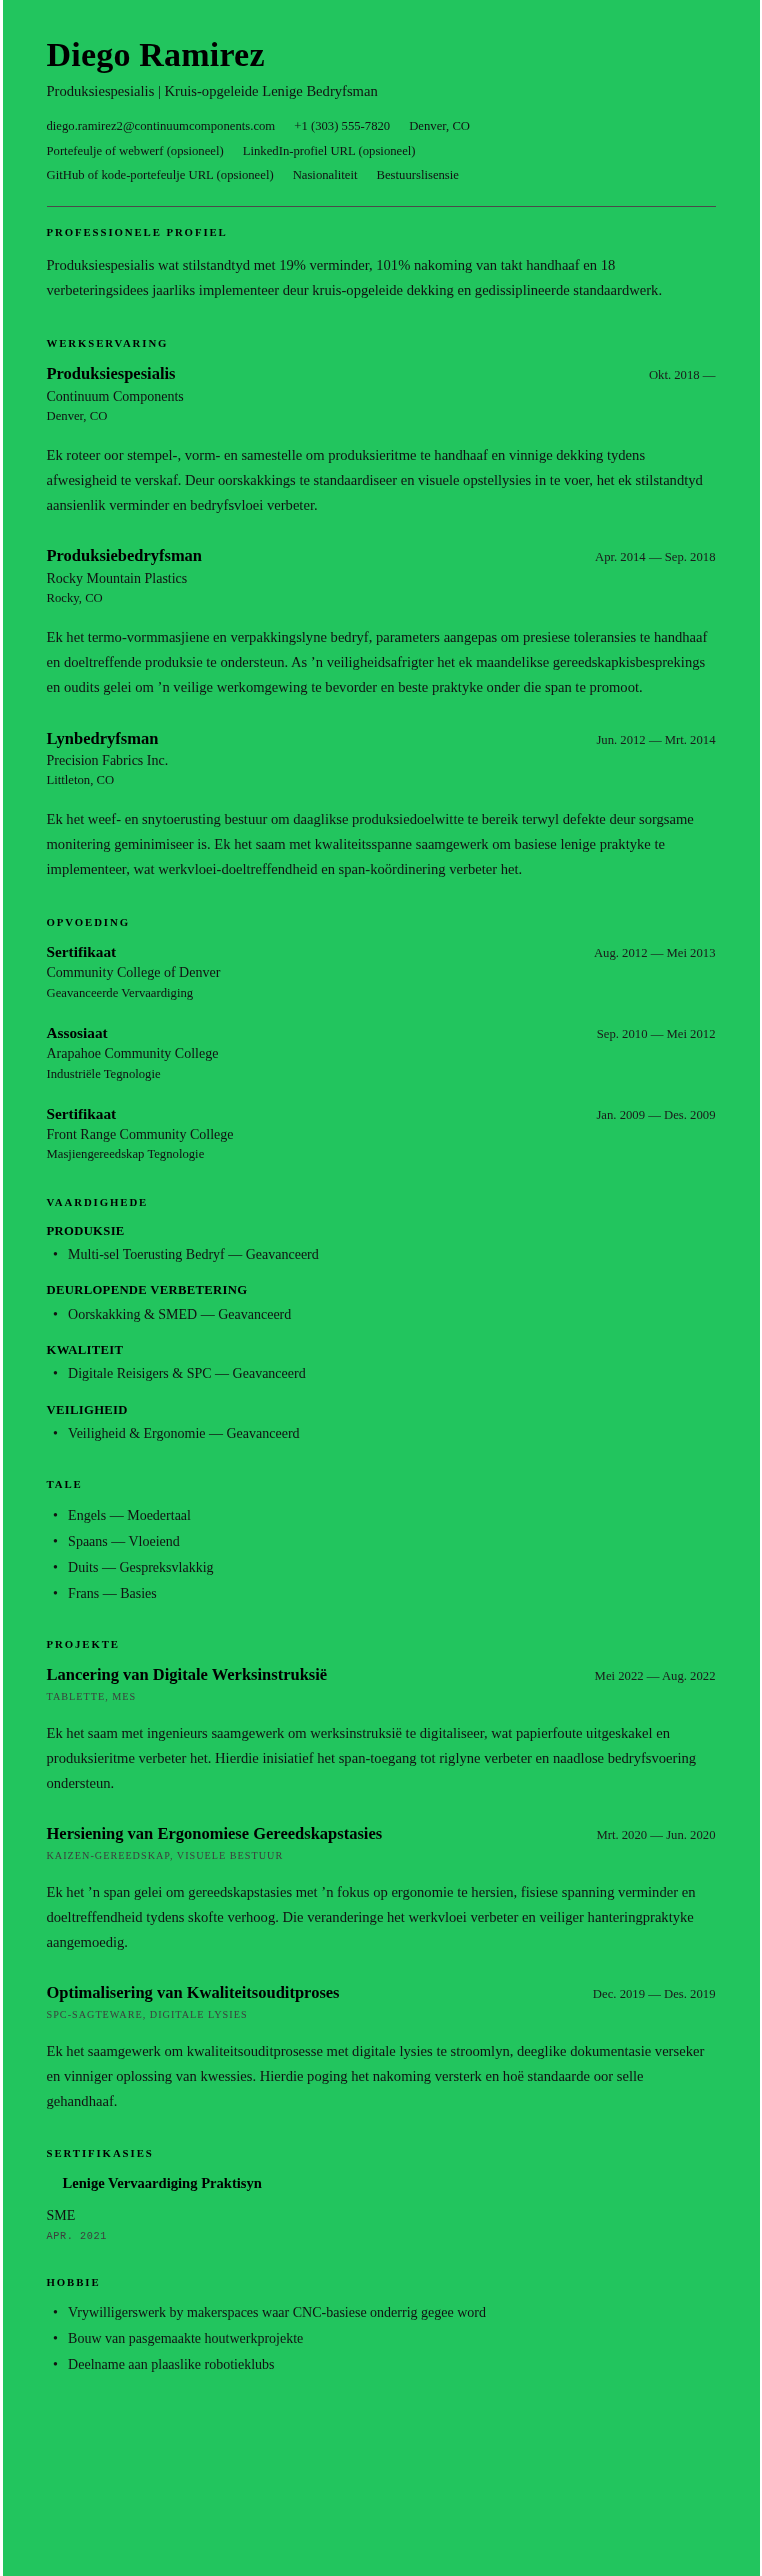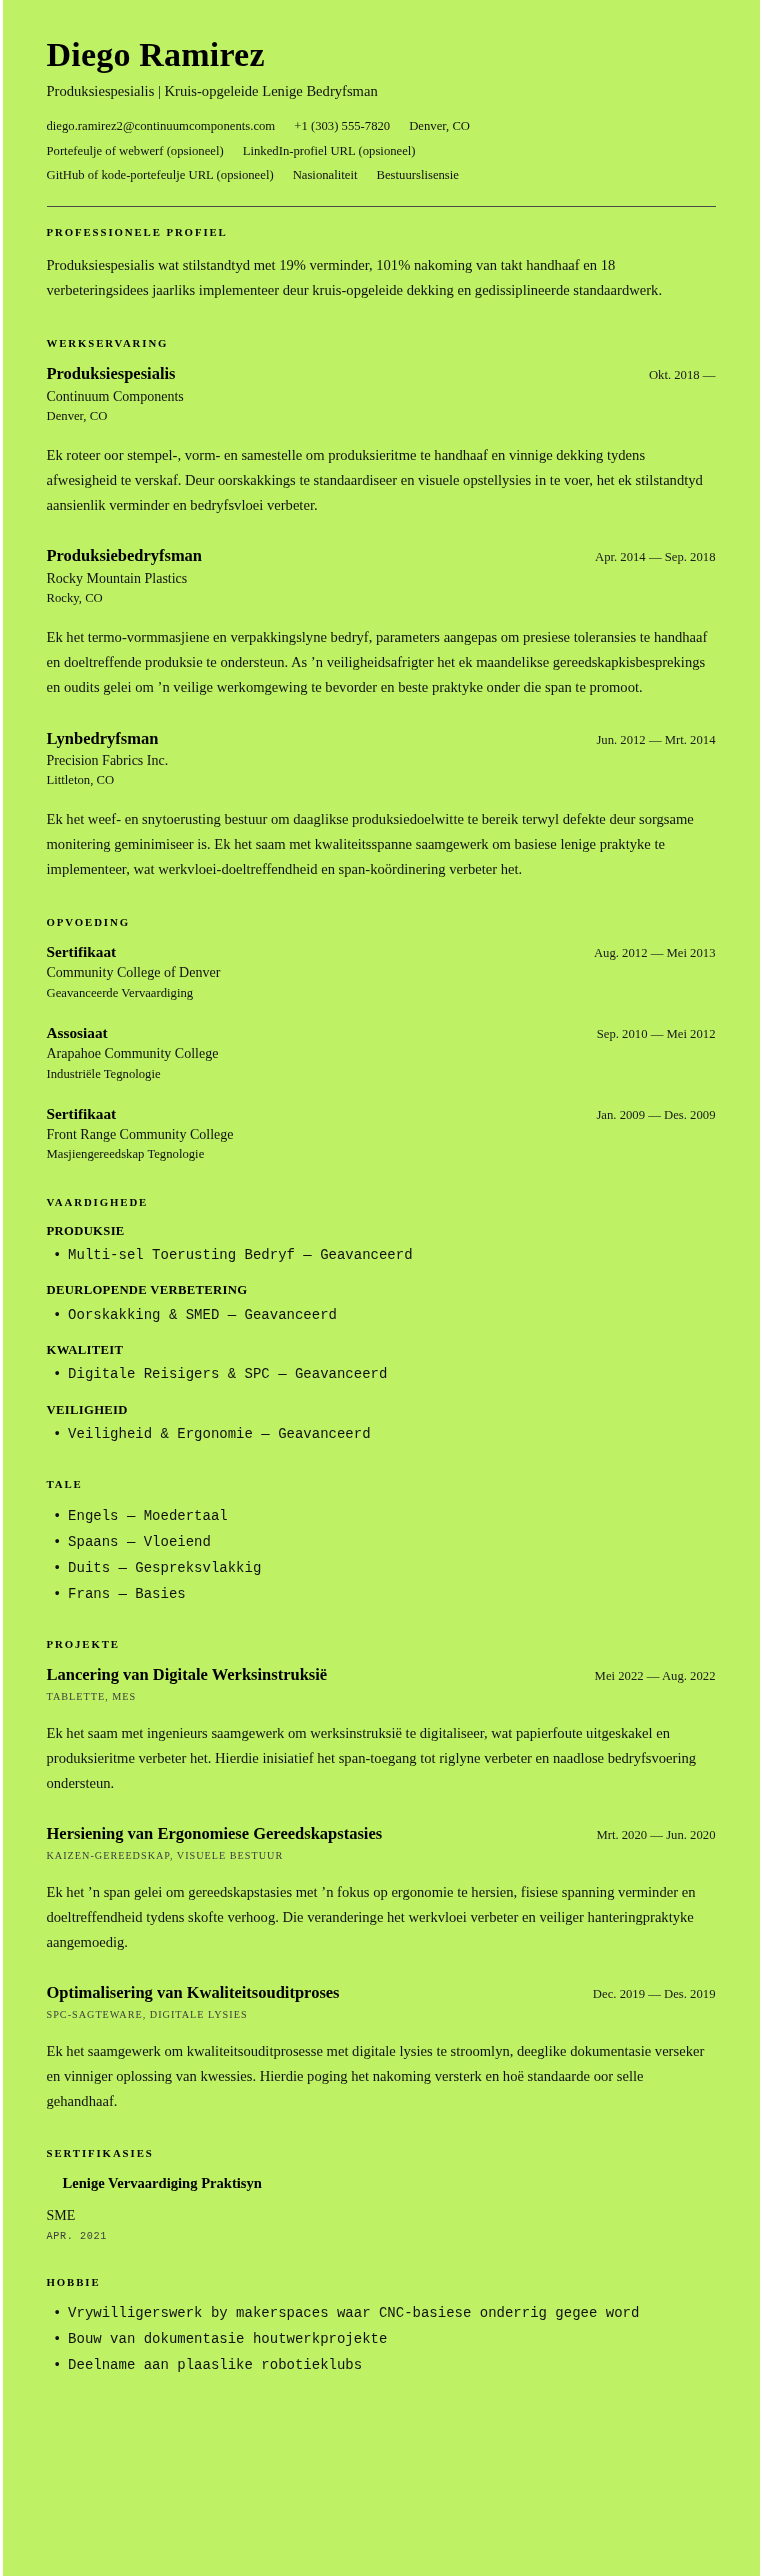--- a/index.html
+++ b/index.html
@@ -3,21 +3,21 @@
 <meta charset="utf-8">
 <style>
   html, body { margin: 0; padding: 0; background: #ffffff; }
   body { font-family: "Liberation Serif", "DejaVu Serif", serif; color: #111; }
   .page {
     width: 757px;
     min-height: 2576px;
     margin: 0 auto;
     padding: 36px 44px 51px 44px;
     box-sizing: border-box;
-    background: #bef264;
+    background: #22c55e;
   }
   h1.name {
     font-size: 34px;
     font-weight: 700;
     color: #000;
     margin: 0 0 9px 0;
     letter-spacing: 0.2px;
   }
   .headline { font-size: 14.6px; color: #111; margin-bottom: 19px; }
   .contact { font-size: 12.7px; color: #111; }
@@ -61,21 +61,20 @@
   .skill-group-name { font-size: 12.7px; font-weight: 700; letter-spacing: 0.3px; color: #000; margin: 0 0 6.4px 0; }
 
   ul.blist { list-style: none; margin: 0; padding: 0; }
   ul.blist li {
     position: relative;
     padding-left: 21.6px;
     font-size: 14px;
     line-height: 1.45;
     color: #111;
     margin-bottom: 5.7px;
-    font-family: Liberation Mono, monospace;
   }
   ul.blist li:last-child { margin-bottom: 0; }
   ul.blist li::before { content: "\2022"; position: absolute; left: 6.4px; color: #111; }
 
   .cert-name { font-size: 14.6px; font-weight: 700; color: #000; margin: 16px; }
   .cert-issuer { font-size: 14px; color: #111; margin-top: 5.1px; }
   .cert-date { font-size: 10.2px; letter-spacing: 0.6px; color: #3d3d3d; margin-top: 6.4px; font-family: Liberation Mono, monospace; }
 </style>
 </head>
 <body>
@@ -254,19 +253,19 @@
       <h3 class="cert-name">Lenige Vervaardiging Praktisyn</h3>
       <div class="cert-issuer">SME</div>
       <div class="cert-date">APR. 2021</div>
     </article>
   </section>
 
   <section>
     <h2 class="sec">HOBBIE</h2>
     <ul class="blist">
       <li>Vrywilligerswerk by makerspaces waar CNC-basiese onderrig gegee word</li>
-      <li>Bouw van dokumentasie houtwerkprojekte</li>
+      <li>Bouw van pasgemaakte houtwerkprojekte</li>
       <li>Deelname aan plaaslike robotieklubs</li>
     </ul>
   </section>
 
 </div>
 
 
 </body></html>

